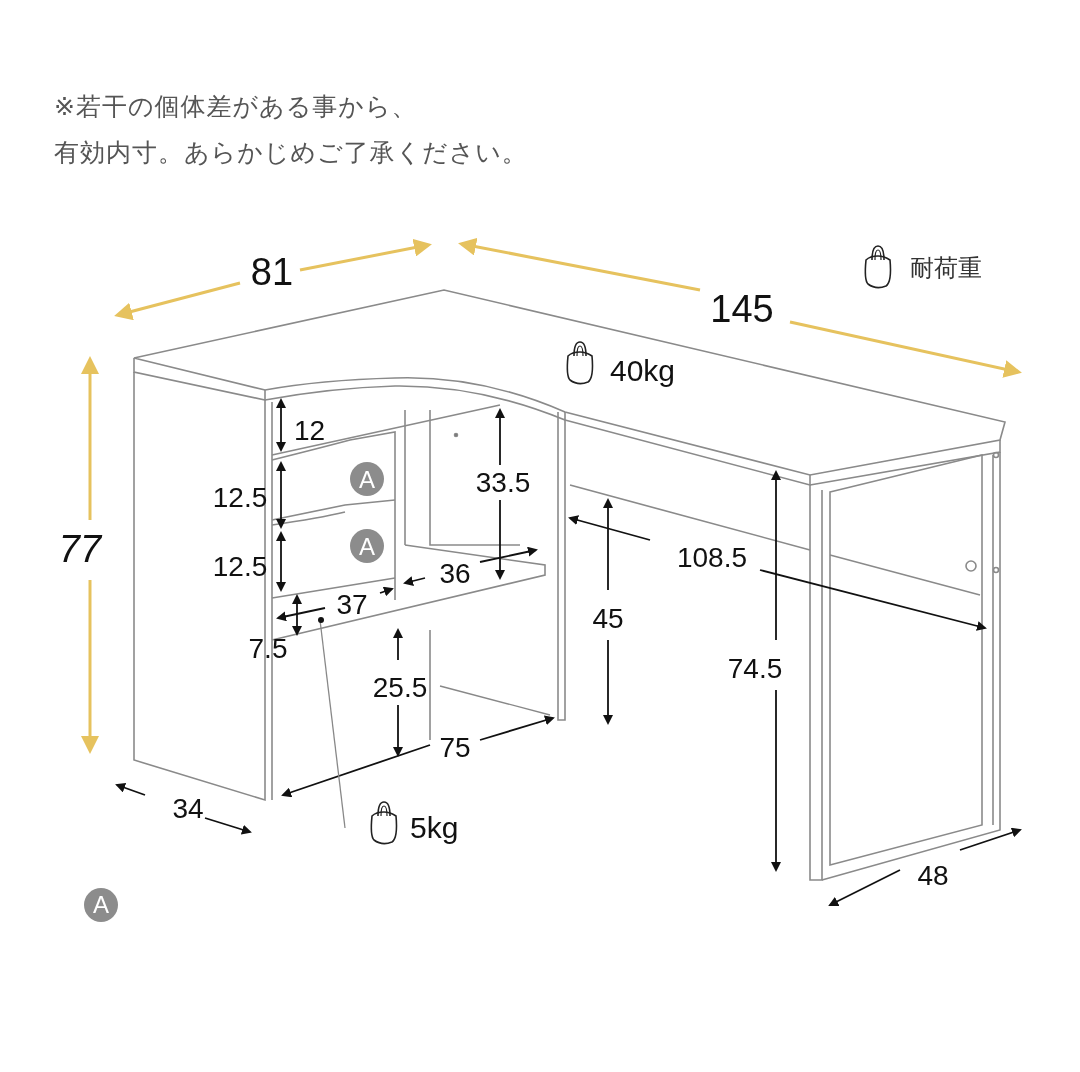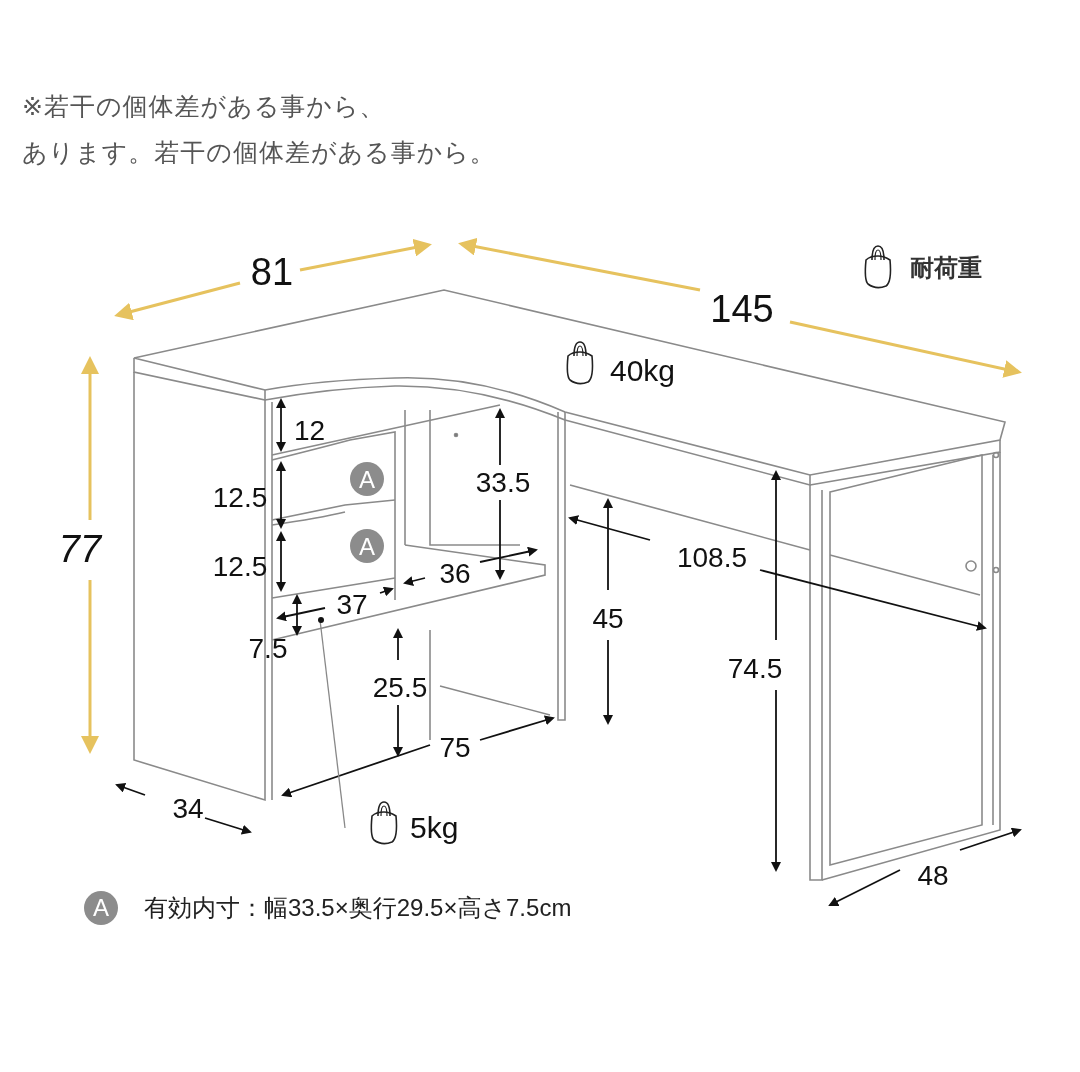--- a/index.html
+++ b/index.html
@@ -1,32 +1,32 @@
 <!DOCTYPE html>
 <html><head>
 <meta charset="utf-8">
 <style>
   html,body{margin:0;padding:0;background:#ffffff;}
   body{width:1080px;height:1072px;position:relative;overflow:hidden;font-family:"DejaVu Sans","Liberation Sans",sans-serif;color:#1a1a1a;}
   .note{position:absolute;left:22px;top:84px;font-size:25px;line-height:46px;color:#555;letter-spacing:1px;}
-  .note div{white-space:nowrap;}
+  .note div{white-space:nowrap;margin-left:32px;}
   svg.diagram{position:absolute;left:0;top:0;}
   .dim{font-family:"Liberation Sans","DejaVu Sans",sans-serif;fill:#111;}
-  .legend-label{position:absolute;font-size:24px;color:#333;white-space:nowrap;font-weight:bold;}
+  .legend-label{position:absolute;font-size:24px;color:#333;white-space:nowrap;}
   .spec{position:absolute;left:84px;top:888px;}
   .spec-row{display:flex;align-items:center;font-size:24px;line-height:40px;color:#222;white-space:nowrap;font-family:"Liberation Sans","DejaVu Sans",sans-serif;}
   .badge{display:inline-flex;width:34px;height:34px;border-radius:50%;background:#8c8c8c;color:#fff;align-items:center;justify-content:center;font-size:24px;margin-right:26px;font-family:"Liberation Sans",sans-serif;}
   .spacer{display:inline-block;width:60px;}
 </style>
 </head>
 <body>
 
 <div class="note">
   <div>※若干の個体差がある事から、</div>
-  <div>あります。若干の個体差がある事から。</div>
+  <div>有効内寸。あらかじめご了承ください。</div>
 </div>
 
 <svg class="diagram" width="1080" height="1072" viewBox="0 0 1080 1072">
   <defs>
     <marker id="ab" markerWidth="10" markerHeight="10" refX="8" refY="5" orient="auto" markerUnits="userSpaceOnUse">
       <path d="M0,0 L10,5 L0,10 z" fill="#111"></path>
     </marker>
     <marker id="ag" markerWidth="18" markerHeight="18" refX="14" refY="9" orient="auto" markerUnits="userSpaceOnUse">
       <path d="M0,0 L18,9 L0,18 z" fill="#e6c25e"></path>
     </marker>
@@ -156,15 +156,14 @@
       <use href="#weight"></use>
     </g>
   <text class="dim" x="410" y="838" font-size="30">5kg</text>
 </svg>
 
 <div class="legend-label" style="left:910px;top:252px;">耐荷重</div>
 
 <div class="spec">
   <div class="spec-row">
     <span class="badge">A</span>
-    <span>有効内寸：幅33.5×奥行29.5×高さ7.5cm</span>
   </div>
 </div>
 
 </body></html>

